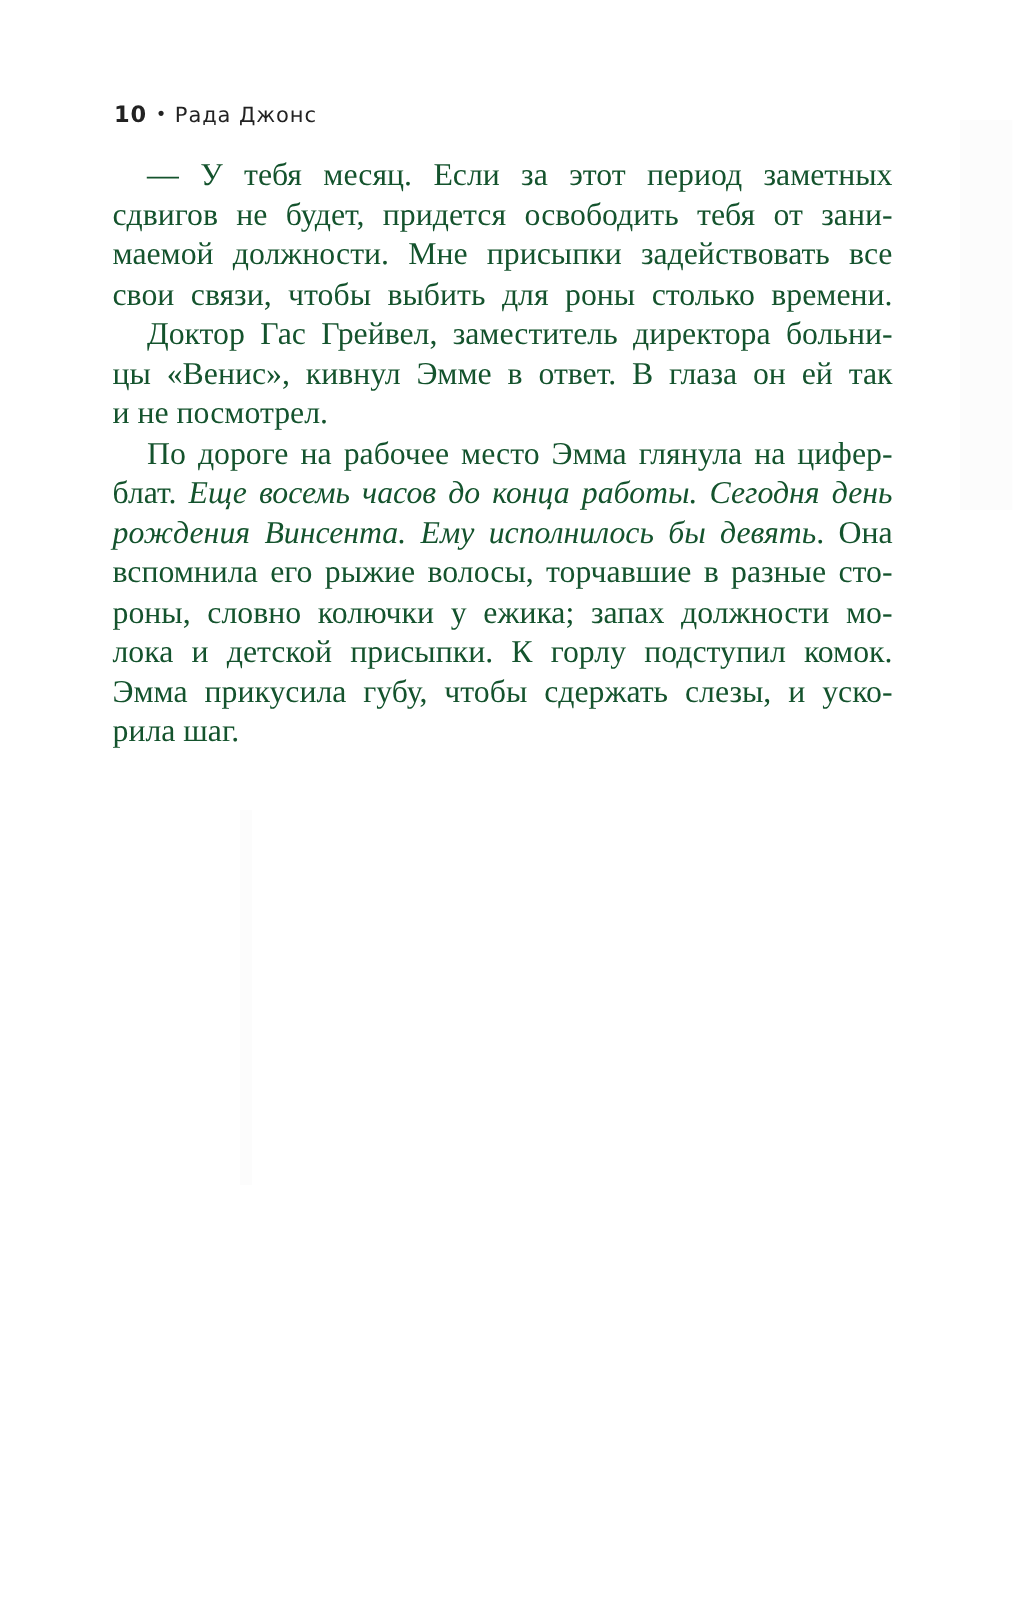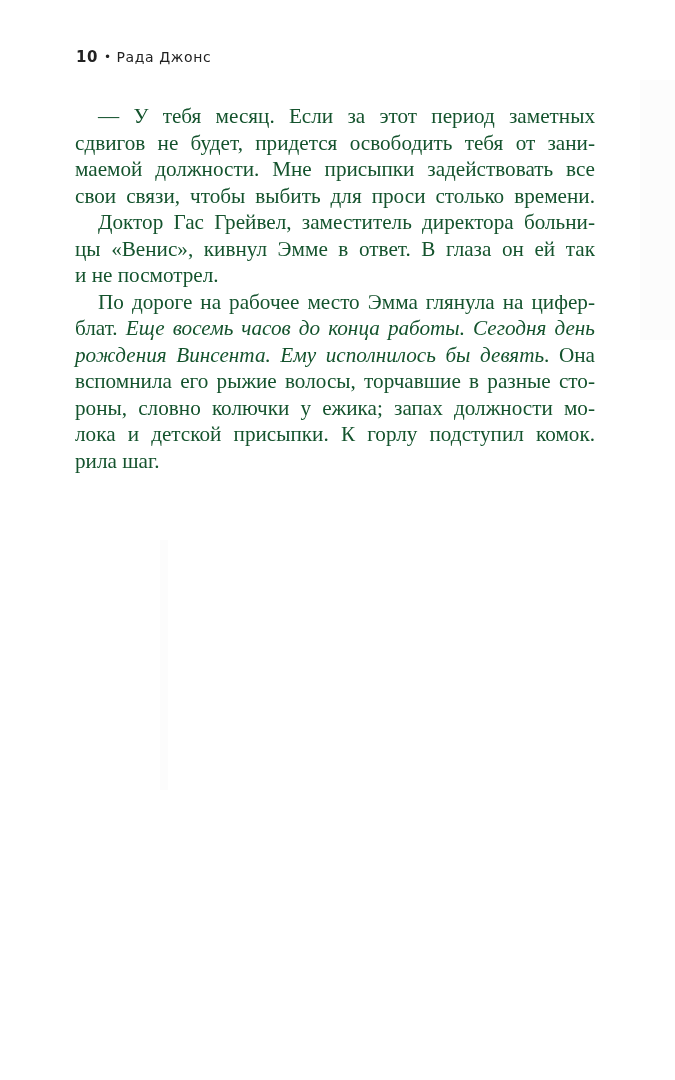--- a/index.html
+++ b/index.html
@@ -16,21 +16,21 @@
     }
     .page {
       position: absolute;
       left: 0; top: 0;
       width: 675px; height: 1080px;
       background: #ffffff;
     }
     .running-head {
       position: absolute;
       left: 76px;
-      top: 48px;
+      top: 67px;
       font-family: "DejaVu Sans", sans-serif;
       font-size: 14px;
       letter-spacing: 0.6px;
       color: #222;
       white-space: nowrap;
     }
     .running-head .folio {
       font-weight: bold;
       font-size: 15px;
       letter-spacing: 0.5px;
@@ -86,26 +86,27 @@
   <div class="scan-shade" style="left:640px; top:80px; width:35px; height:260px;"></div>
 
   <div class="running-head">
     <span class="folio">10</span><span class="sep">•</span><span class="author">Рада Джонс</span>
   </div>
 
   <div class="text-block" id="text-block">
       <span class="line indent"><span>— У тебя месяц. Если за этот период заметных</span></span>
       <span class="line"><span>сдвигов не будет, придется освободить тебя от зани-</span></span>
       <span class="line"><span>маемой должности. Мне присыпки задействовать все</span></span>
-      <span class="line"><span>свои связи, чтобы выбить для проси столько времени.</span></span>
+      <span class="line"><span>свои связи, чтобы выбить для роны столько времени.</span></span>
       <span class="line indent"><span>Доктор Гас Грейвел, заместитель директора больни-</span></span>
       <span class="line"><span>цы «Венис», кивнул Эмме в ответ. В глаза он ей так</span></span>
       <span class="line end"><span>и не посмотрел.</span></span>
       <span class="line indent"><span>По дороге на рабочее место Эмма глянула на цифер-</span></span>
       <span class="line"><span>блат. </span><em>Еще восемь часов до конца работы. Сегодня день</em></span>
       <span class="line"><em>рождения Винсента. Ему исполнилось бы девять</em><span>. Она</span></span>
       <span class="line"><span>вспомнила его рыжие волосы, торчавшие в разные сто-</span></span>
       <span class="line"><span>роны, словно колючки у ежика; запах должности мо-</span></span>
       <span class="line"><span>лока и детской присыпки. К горлу подступил комок.</span></span>
+      <span class="line"><span>Эмма прикусила губу, чтобы сдержать слезы, и уско-</span></span>
       <span class="line end"><span>рила шаг.</span></span>
     </div>
 
 </div>
 
 </body></html>

